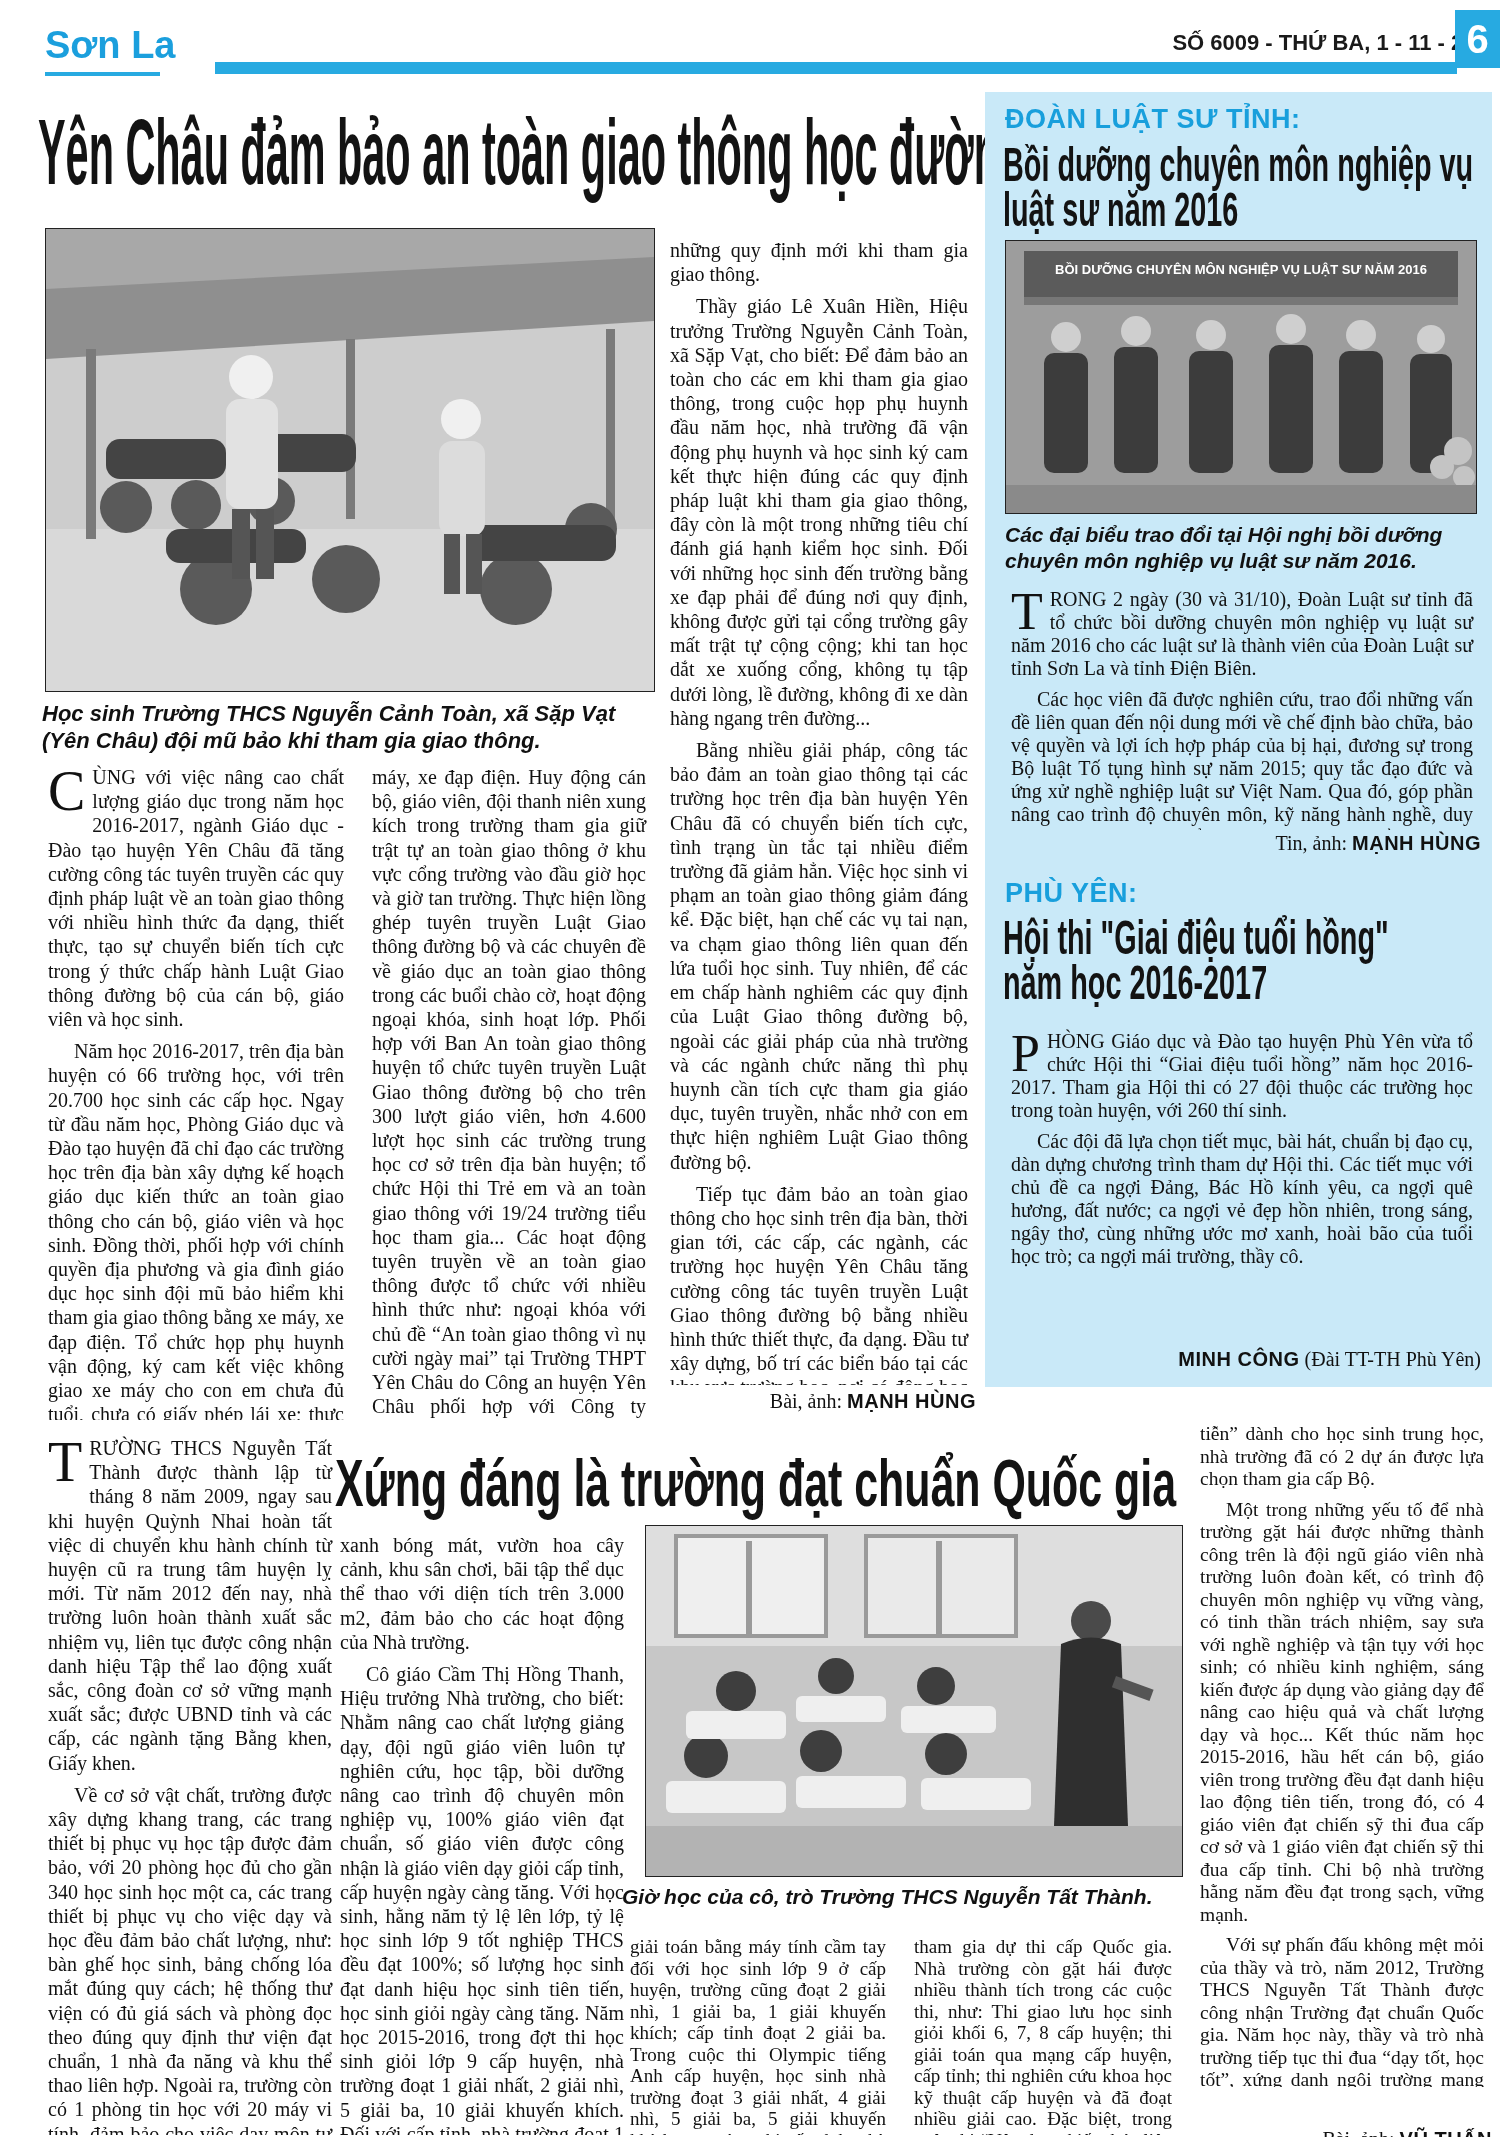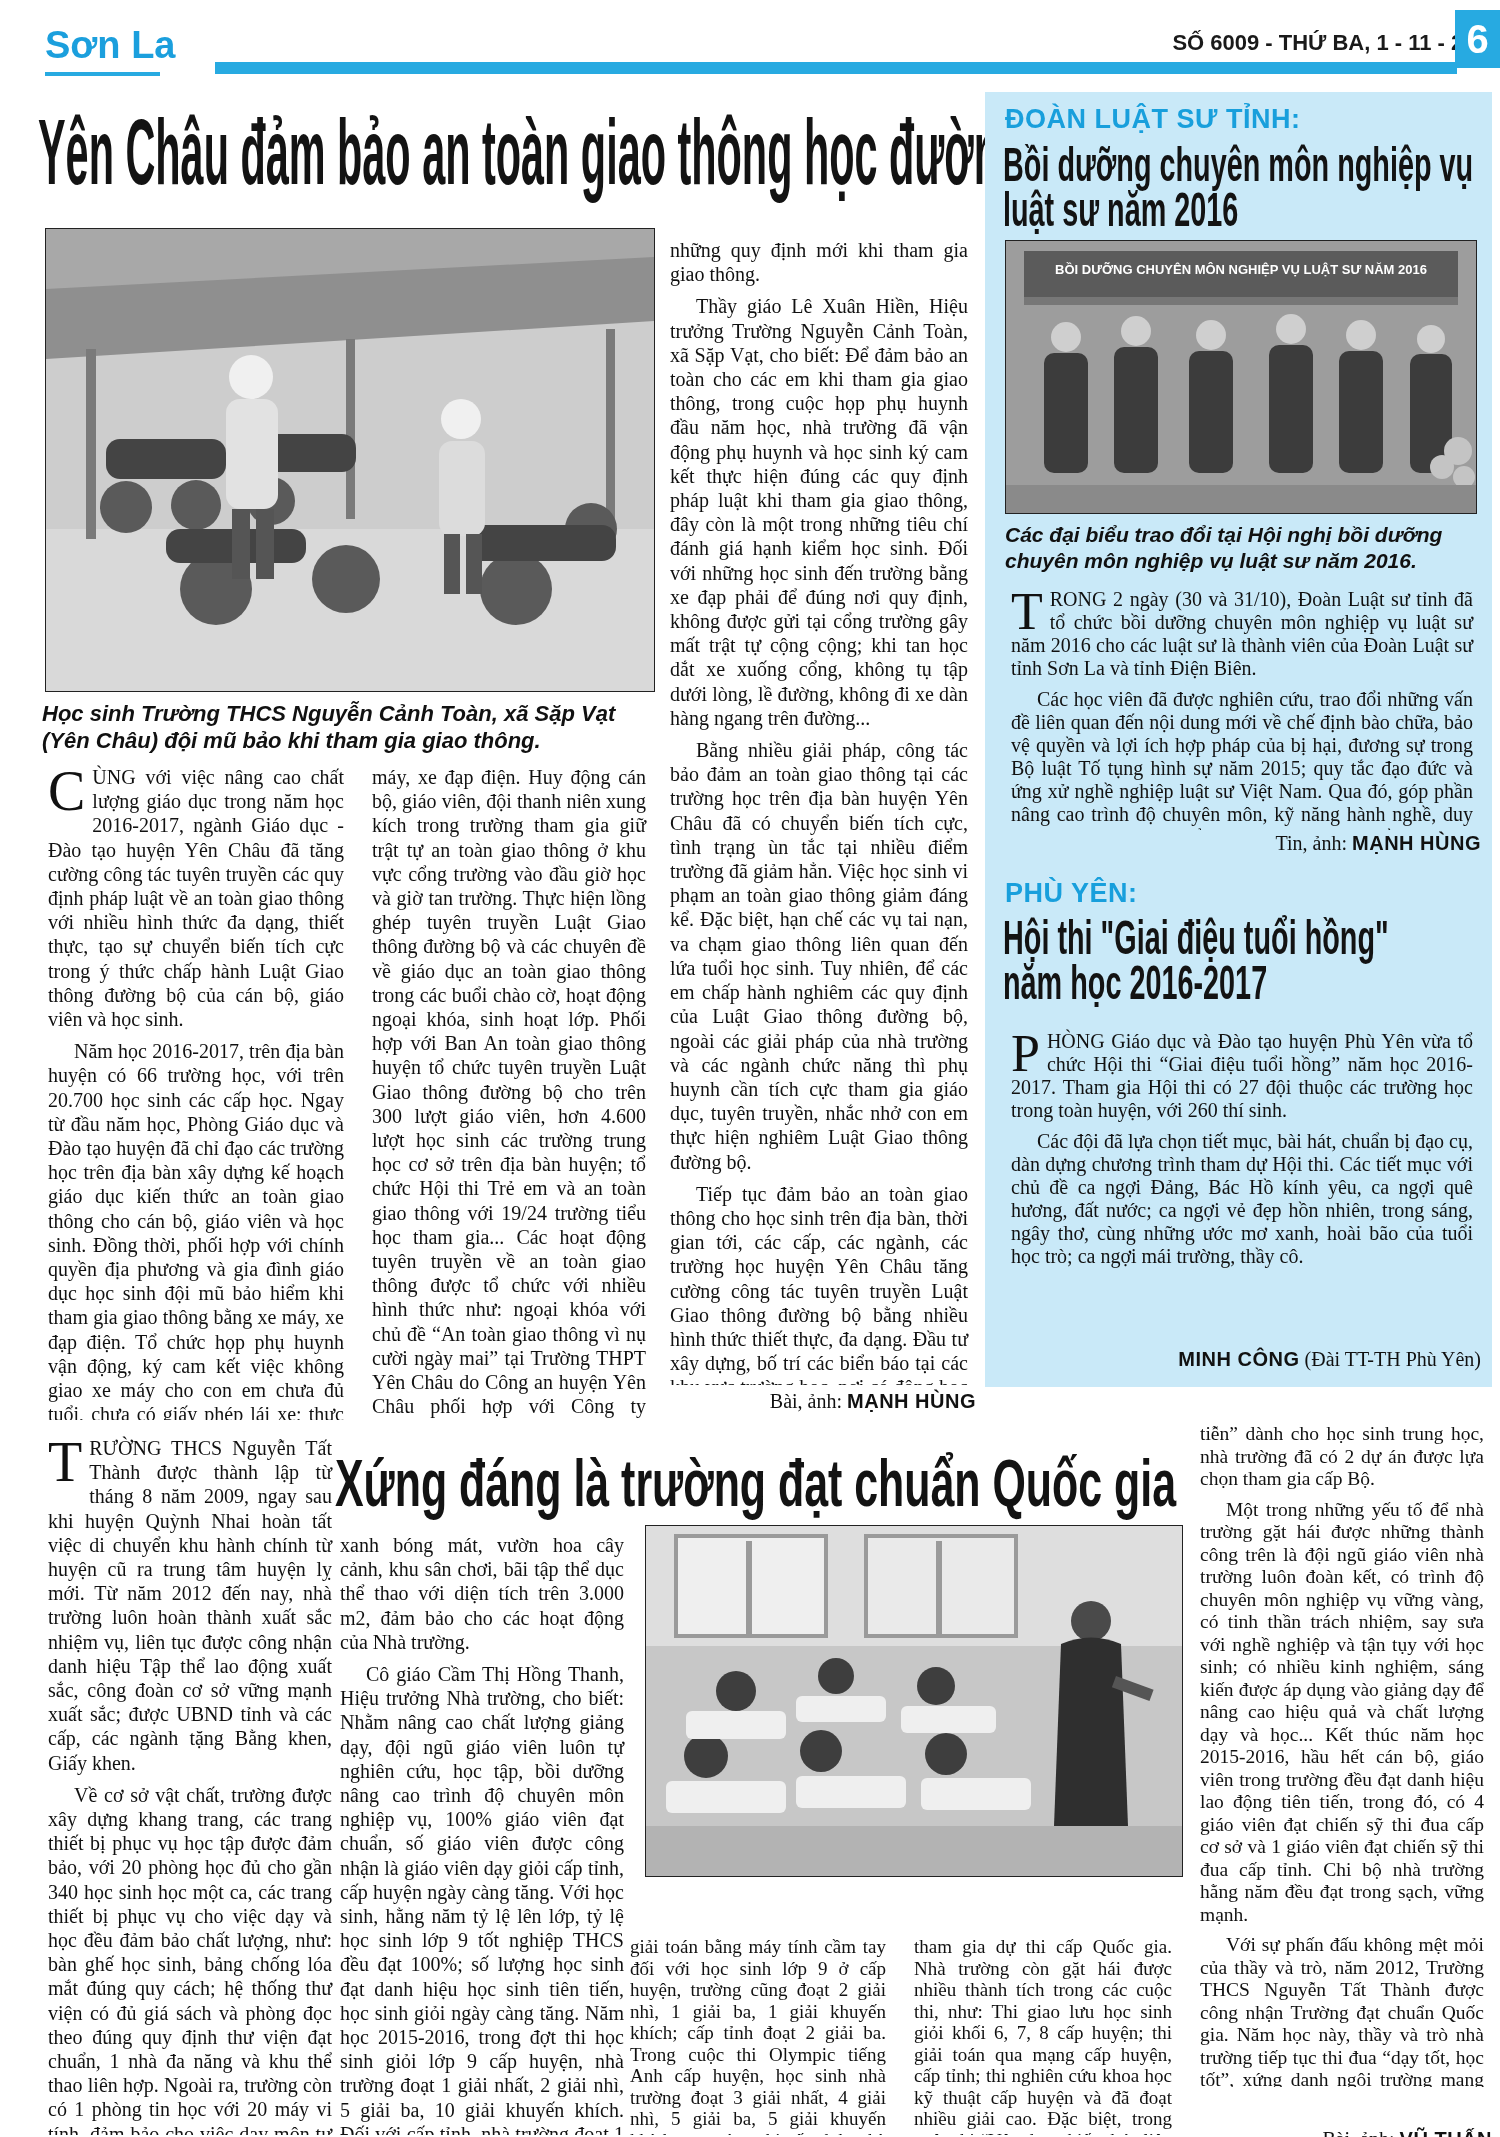--- a/index.html
+++ b/index.html
@@ -196,20 +196,21 @@
           <rect x="275" y="252" width="110" height="32" rx="6"></rect>
       </g>
       <g>
         <circle cx="445" cy="95" r="20" fill="#4a4a4a"></circle>
         <path d="M415 118 Q445 105 475 118 L482 300 L408 300 Z" fill="#2f2f2f"></path>
         <rect x="470" y="150" width="40" height="12" fill="#555" transform="rotate(20 470 150)"></rect>
       </g>
       <rect y="300" width="536" height="50" fill="#b3b3b3"></rect>
     </svg>
   </div>
+  <div class="abs pcaption" style="left:622px;top:1884px;width:558px;">Giờ học của cô, trò Trường THCS Nguyễn Tất Thành.</div>
 
   <div class="abs small" style="left:622px;top:1928px;width:272px;height:207px;">
     <p class="p">giải toán bằng máy tính cầm tay đối với học sinh lớp 9 ở cấp huyện, trường cũng đoạt 2 giải nhì, 1 giải ba, 1 giải khuyến khích; cấp tỉnh đoạt 2 giải ba. Trong cuộc thi Olympic tiếng Anh cấp huyện, học sinh nhà trường đoạt 3 giải nhất, 4 giải nhì, 5 giải ba, 5 giải khuyến khích; qua vòng thi cấp tỉnh, nhà trường có 2 học sinh được lựa chọn</p>
   </div>
   <div class="abs small" style="left:906px;top:1928px;width:274px;height:207px;">
     <p class="p">tham gia dự thi cấp Quốc gia. Nhà trường còn gặt hái được nhiều thành tích trong các cuộc thi, như: Thi giao lưu học sinh giỏi khối 6, 7, 8 cấp huyện; thi giải toán qua mạng cấp huyện, cấp tỉnh; thi nghiên cứu khoa học kỹ thuật cấp huyện và đã đoạt nhiều giải cao. Đặc biệt, trong cuộc thi “Vận dụng kiến thức liên môn để giải quyết tình huống thực</p>
   </div>
 
   <div class="abs cole" style="left:1192px;top:1415px;width:300px;height:672px;">
     <p class="p">tiễn” dành cho học sinh trung học, nhà trường đã có 2 dự án được lựa chọn tham gia cấp Bộ.</p>

